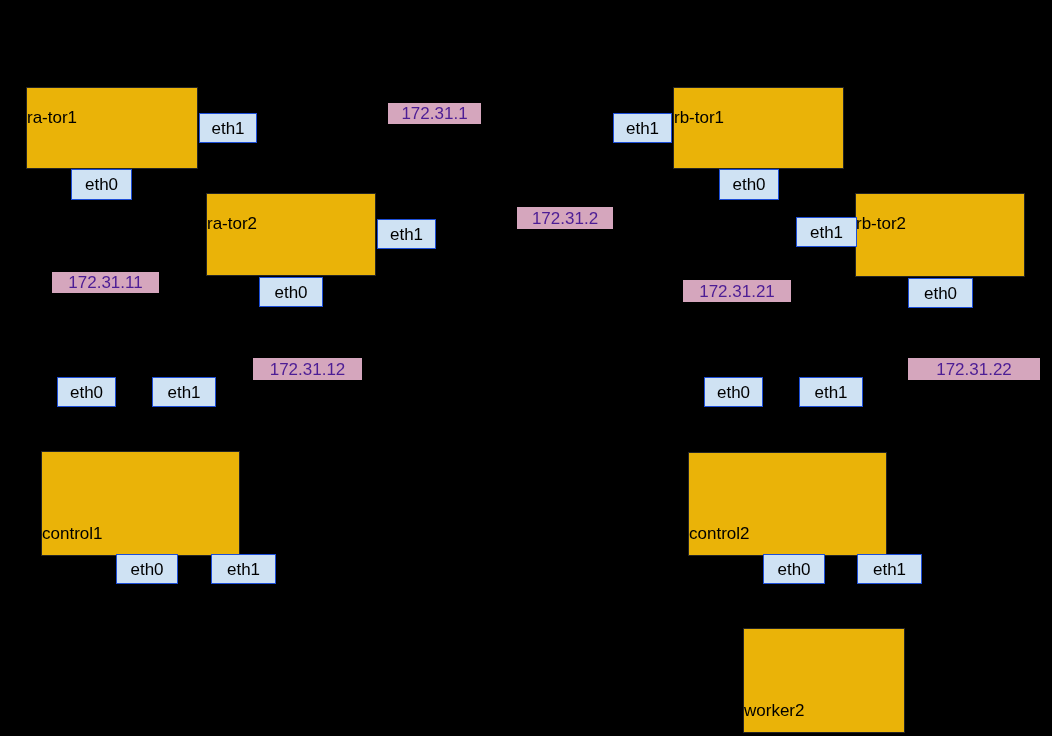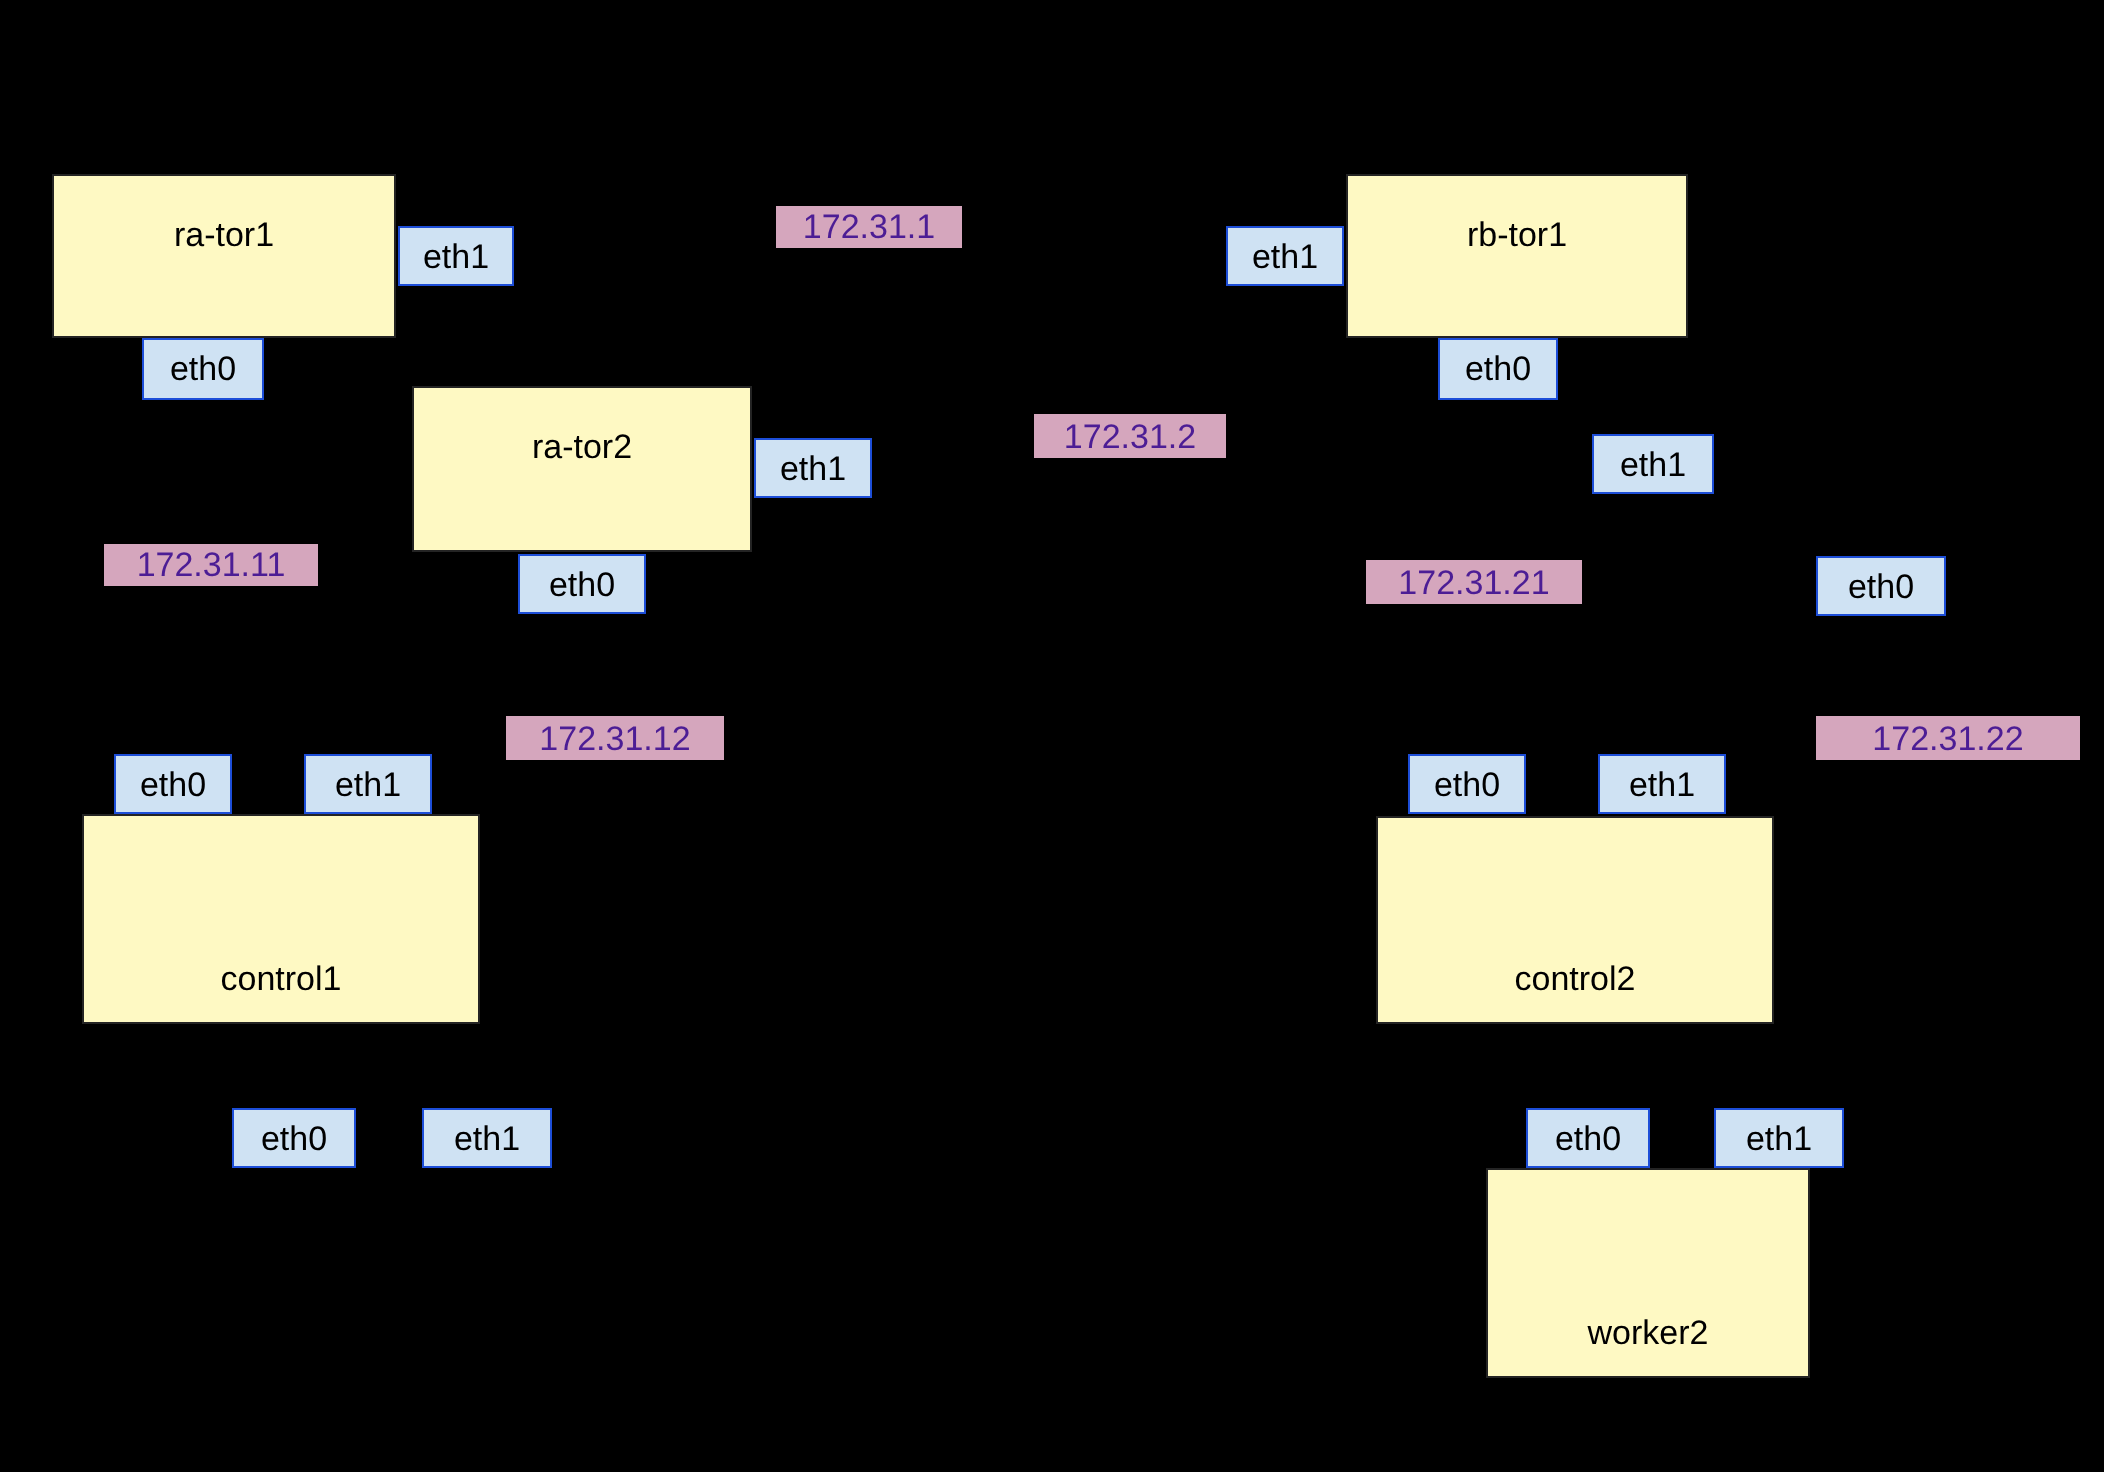--- a/index.html
+++ b/index.html
@@ -1,26 +1,26 @@
 <!DOCTYPE html>
 <html><head>
 <meta charset="utf-8">
 <style>
   html,body{margin:0;padding:0;background:#000;}
   .canvas{
     position:relative;width:1052px;height:736px;background:#000;
     font-family:"Liberation Sans",sans-serif;color:#000;overflow:hidden;
   }
   .node{
-    position:absolute;background:#fef9c3;border:1px solid #242424;
-    box-sizing:border-box;display:flex;justify-content:center;
+    position:absolute;background:#eab308;border:1px solid #242424;
+    box-sizing:border-box;display:flex;justify-content:flex-start;
     font-size:17px;line-height:20px;
   }
   .node.tor{align-items:flex-start;padding-top:20px;}
-  .node.host{align-items:flex-end;padding-bottom:11px;}
+  .node.host{align-items:flex-end;padding-bottom:11px;margin-top:44px;}
   .port{
     position:absolute;background:#cfe2f3;border:1px solid #1d4ed8;
     box-sizing:border-box;display:flex;align-items:center;justify-content:center;
     font-size:17px;line-height:1;z-index:2;
   }
   .ip{
     position:absolute;background:#d5a6bd;box-sizing:border-box;
     display:flex;align-items:center;justify-content:center;
     font-size:17px;line-height:1;color:#4c1d95;z-index:3;
   }
@@ -32,20 +32,23 @@
 
   <div class="node tor" style="left:26px;top:87px;width:172px;height:82px">
     <span>ra-tor1</span>
   </div>
   <div class="node tor" style="left:206px;top:193px;width:170px;height:83px">
     <span>ra-tor2</span>
   </div>
 
   <div class="node tor" style="left:673px;top:87px;width:171px;height:82px">
     <span>rb-tor1</span>
+  </div>
+  <div class="node tor" style="left:855px;top:193px;width:170px;height:84px">
+    <span>rb-tor2</span>
   </div>
 
   <div class="node host" style="left:41px;top:407px;width:199px;height:105px">
     <span>control1</span>
   </div>
   <div class="node host" style="left:688px;top:408px;width:199px;height:104px">
     <span>control2</span>
   </div>
   <div class="node host" style="left:743px;top:584px;width:162px;height:105px">
     <span>worker2</span>

